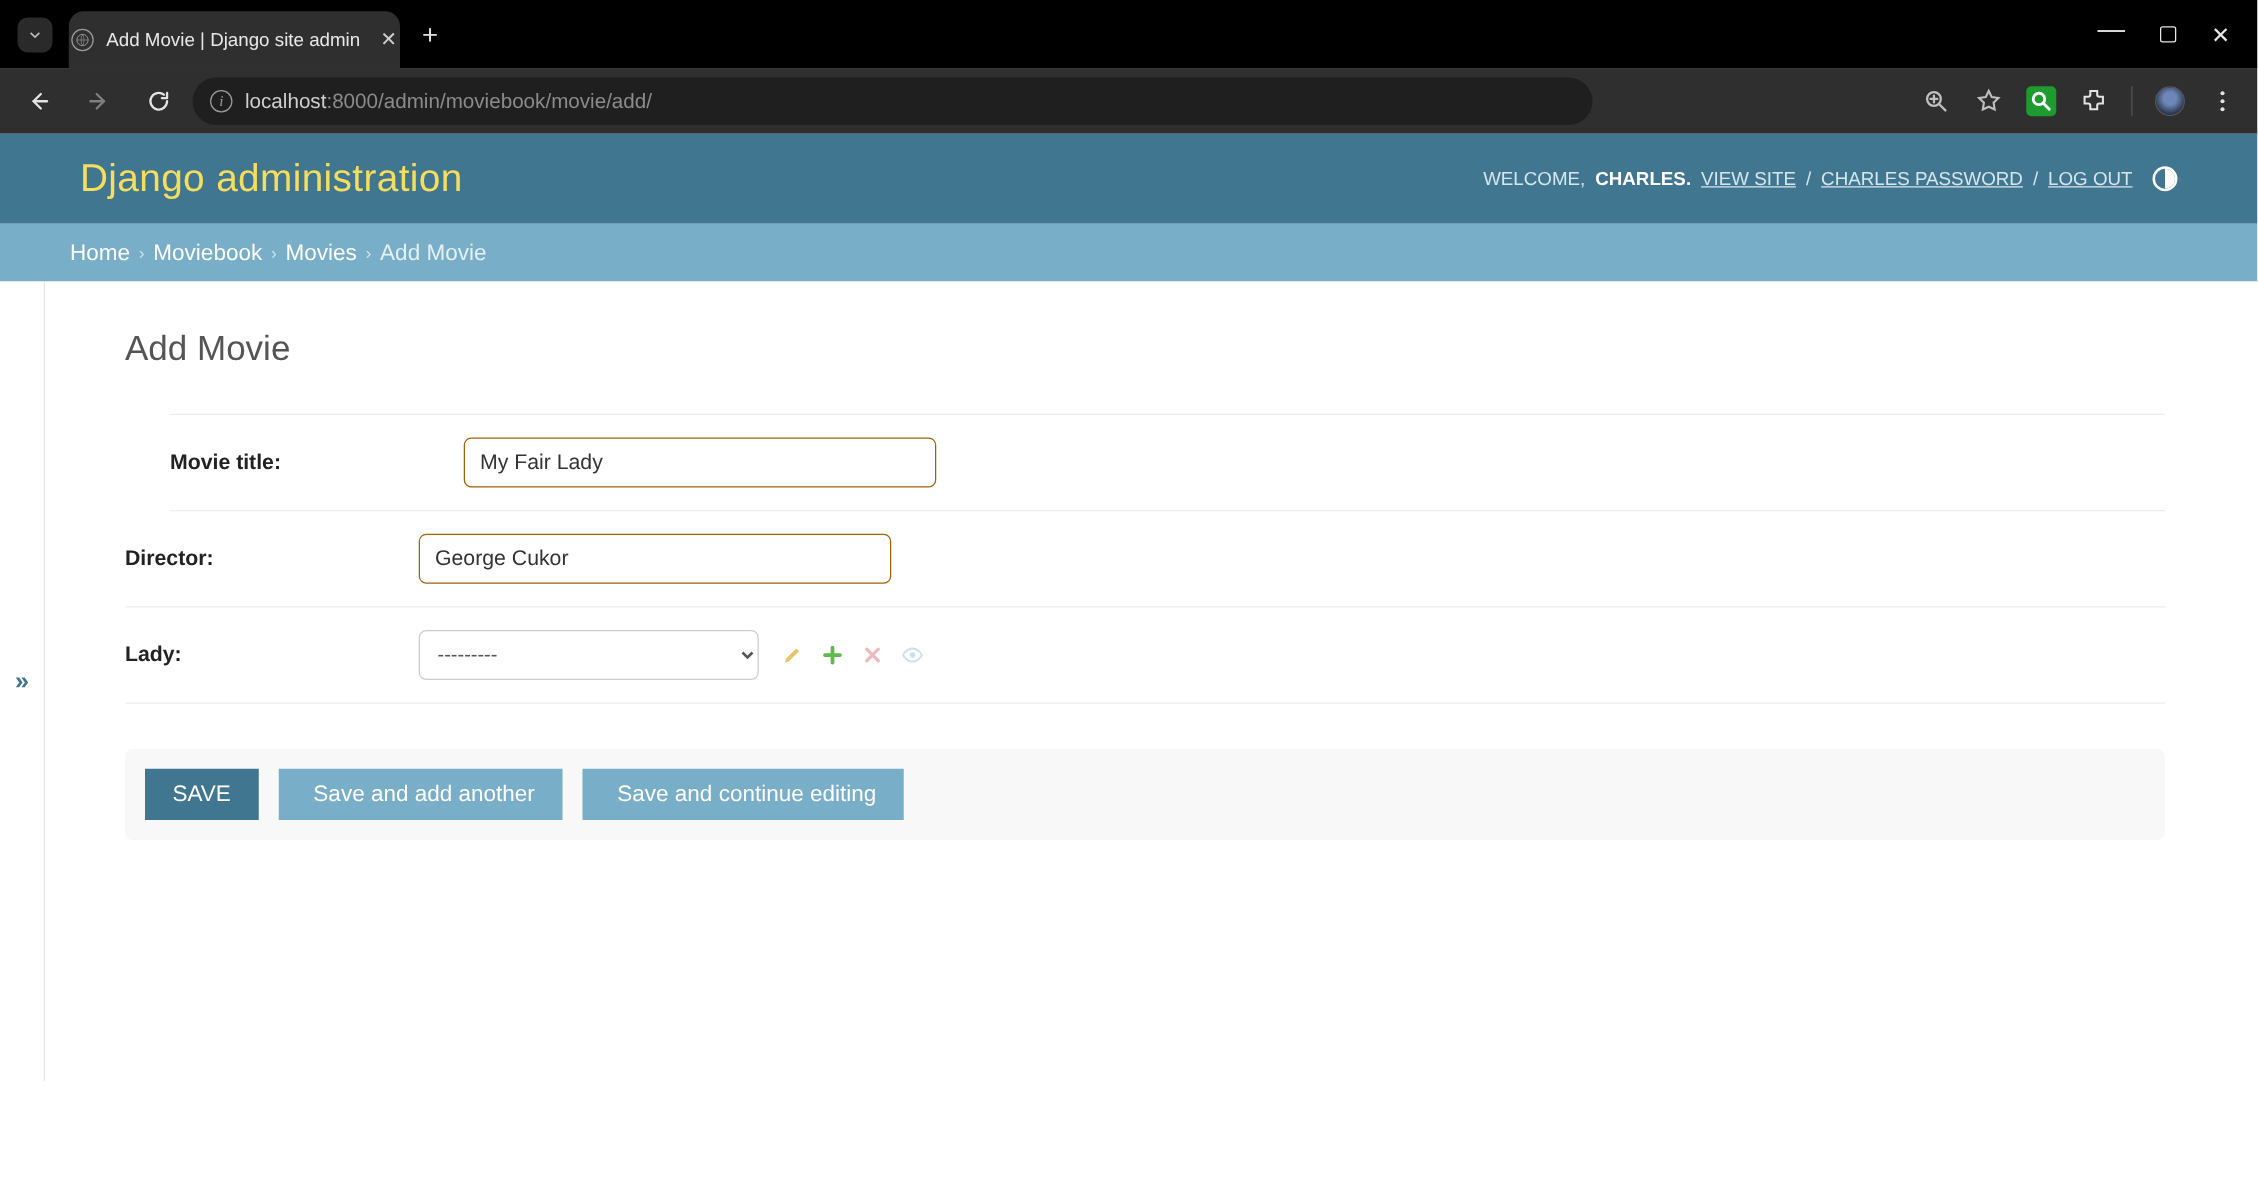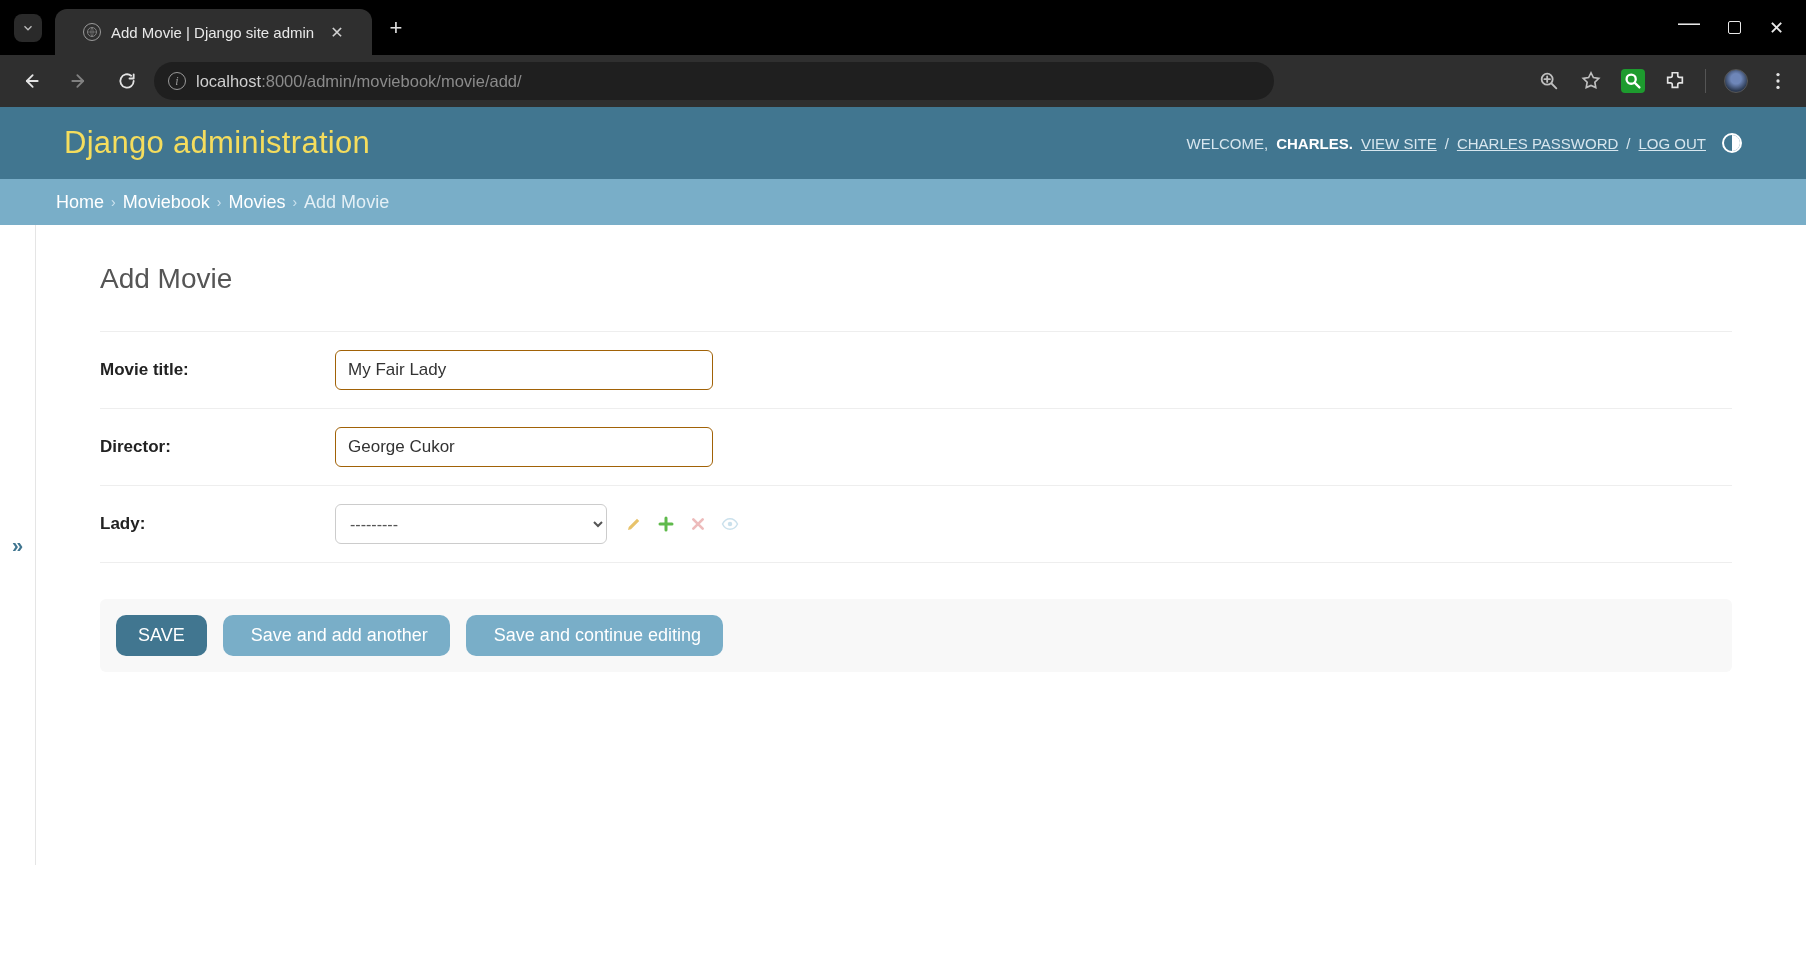--- a/index.html
+++ b/index.html
@@ -2,21 +2,21 @@
 <html><head>
 <meta charset="utf-8">
 <style>
   * { box-sizing: border-box; margin: 0; padding: 0; }
   body { font-family: "Segoe UI", Arial, sans-serif; background: #fff; color: #333; width: 1806px; }
 
   
   .browser-chrome { background: #000; height: 55px; display: flex; align-items: stretch; }
   .tab-drop { width: 55px; display:flex; align-items:center; justify-content:center;}
   .tab-drop .pill { width:28px; height:28px; border-radius:8px; background:#2a2a2a; display:flex; align-items:center; justify-content:center;}
-  .tab { background:#2f2f2f; border-top-left-radius:12px; border-top-right-radius:12px; height:46px; margin-top:9px; display:flex; align-items:center; padding:0 28px; gap:10px; }
+  .tab { background:#2f2f2f; border-top-left-radius:12px; border-top-right-radius:12px; height:46px; margin-top:9px; display:flex; align-items:center; padding:0 2px; gap:10px; }
   .tab .favicon { width:18px; height:18px; border-radius:50%; border:1.5px solid #9a9a9a; display:flex; align-items:center; justify-content:center;}
   .tab-title { color:#e8e8e8; font-size:15px; white-space:nowrap; }
   .tab-close { color:#d0d0d0; font-size:16px; margin-left:6px; cursor:pointer;}
   .new-tab { color:#e0e0e0; font-size:22px; align-self:center; margin-left:18px; cursor:pointer;}
   .win-controls { margin-left:auto; display:flex; align-items:center; gap:28px; padding-right:22px;}
   .win-controls span { color:#e8e8e8; font-size:15px; cursor:pointer;}
 
   .nav-bar { background:#2f2f2f; height:52px; display:flex; align-items:center; padding:0 10px; gap:6px; }
   .nav-btn { width:42px; height:42px; display:flex; align-items:center; justify-content:center; cursor:pointer; border-radius:50%;}
   .nav-btn svg { width:20px; height:20px; }
@@ -48,29 +48,29 @@
   .dj-breadcrumbs .current{ color:#e4f0f6;}
 
   
   .page-wrap { display:flex; }
   .side-handle{ width:36px; border-right:1px solid #e5e5e5; min-height:640px; display:flex; align-items:center; justify-content:center;}
   .side-handle span{ color:#417690; font-size:20px; cursor:pointer; font-weight:bold;}
   .content{ flex:1; padding:38px 64px; max-width: 1760px;}
   .content h1{ font-weight:300; color:#555; font-size:28px; margin-bottom:36px;}
 
   .form-row{ display:flex; align-items:center; padding:18px 0; border-bottom:1px solid #eee;}
-  .form-row:first-of-type{ border-top:1px solid #eee;}
+  .form-row:first-of-type{ border-top:1px solid #eee;margin-left:36px;}
   .form-label{ width:235px; font-weight:700; color:#222; font-size:17px;}
   .txt-input{ width:378px; height:40px; border:1px solid #a16207; border-radius:6px; padding:0 12px; font-size:17px; color:#333;}
   .sel{ width:272px; height:40px; border:1px solid #ccc; border-radius:6px; padding:0 10px; font-size:16px; color:#555; background:#fff;}
   .related-icons{ display:flex; align-items:center; gap:14px; margin-left:18px;}
   .ric{ width:18px;height:18px; cursor:pointer; display:flex; align-items:center; justify-content:center;}
 
   .submit-row{ margin-top:36px; background:#f8f8f8; border-radius:6px; padding:16px; display:flex; gap:16px;}
-  .btn{ border:none; border-radius:10px; color:#fff; font-size:18px; padding:10px 22px; cursor:pointer;}
+  .btn{ border:none; border-radius:0; color:#fff; font-size:18px; padding:10px 22px; cursor:pointer;}
   .btn-primary{ background:#417690;}
   .btn-secondary{ background:#79aec8;padding-left:28px;}
 </style>
 </head>
 <body>
 
 <div class="browser-chrome">
   <div class="tab-drop">
     <div class="pill">
         <svg viewBox="0 0 24 24" width="14" height="14">

